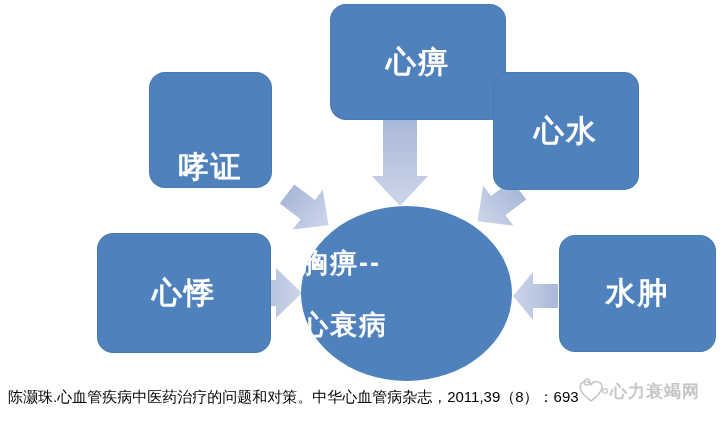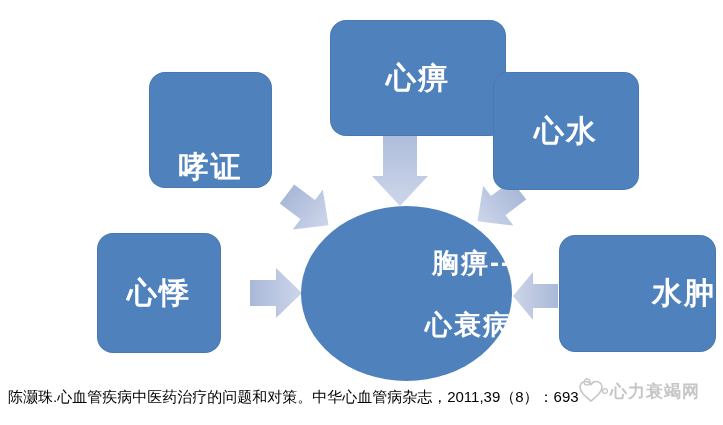--- a/index.html
+++ b/index.html
@@ -30,34 +30,34 @@
     border-radius: 16px;
     display: flex;
     align-items: center;
     justify-content: center;
     color: var(--node-text, #ffffff);
     font-weight: bold;
     font-size: 30px;
     letter-spacing: 2px;
     box-shadow: inset 0 0 0 1px rgba(0,0,0,0.06);
   }
-  .node-xinbi     { left: 330px; top: 4px;   width: 176px; height: 116px; margin-top: 16px; }
+  .node-xinbi     { left: 330px; top: 4px;   width: 176px; height: 116px; }
   .node-xiaozheng { left: 149px; top: 72px;  width: 123px; height: 116px; align-items: flex-end; }
   .node-xinshui   { left: 493px; top: 72px;  width: 146px; height: 118px; border-radius: 15px; }
-  .node-xinji     { left: 97px;  top: 233px; width: 124px; height: 120px; }
-  .node-shuizhong { left: 559px; top: 235px; width: 157px; height: 117px; justify-content: flex-end; }
+  .node-xinji     { left: 97px;  top: 233px; width: 174px; height: 120px; }
+  .node-shuizhong { left: 559px; top: 235px; width: 157px; height: 117px; }
   .center-ellipse {
     position: absolute;
     left: 301px; top: 206px;
     width: 211px; height: 175px;
     background: var(--node-fill, #4f81bd);
     border-radius: 50%;
     display: flex;
     flex-direction: column;
-    align-items: flex-end;
+    align-items: flex-start;
     justify-content: center;
     gap: 26px;
     color: var(--node-text, #ffffff);
     font-weight: bold;
     font-size: 27px;
     letter-spacing: 2px;
     text-align: center;
   }
   .citation {
     position: absolute;

